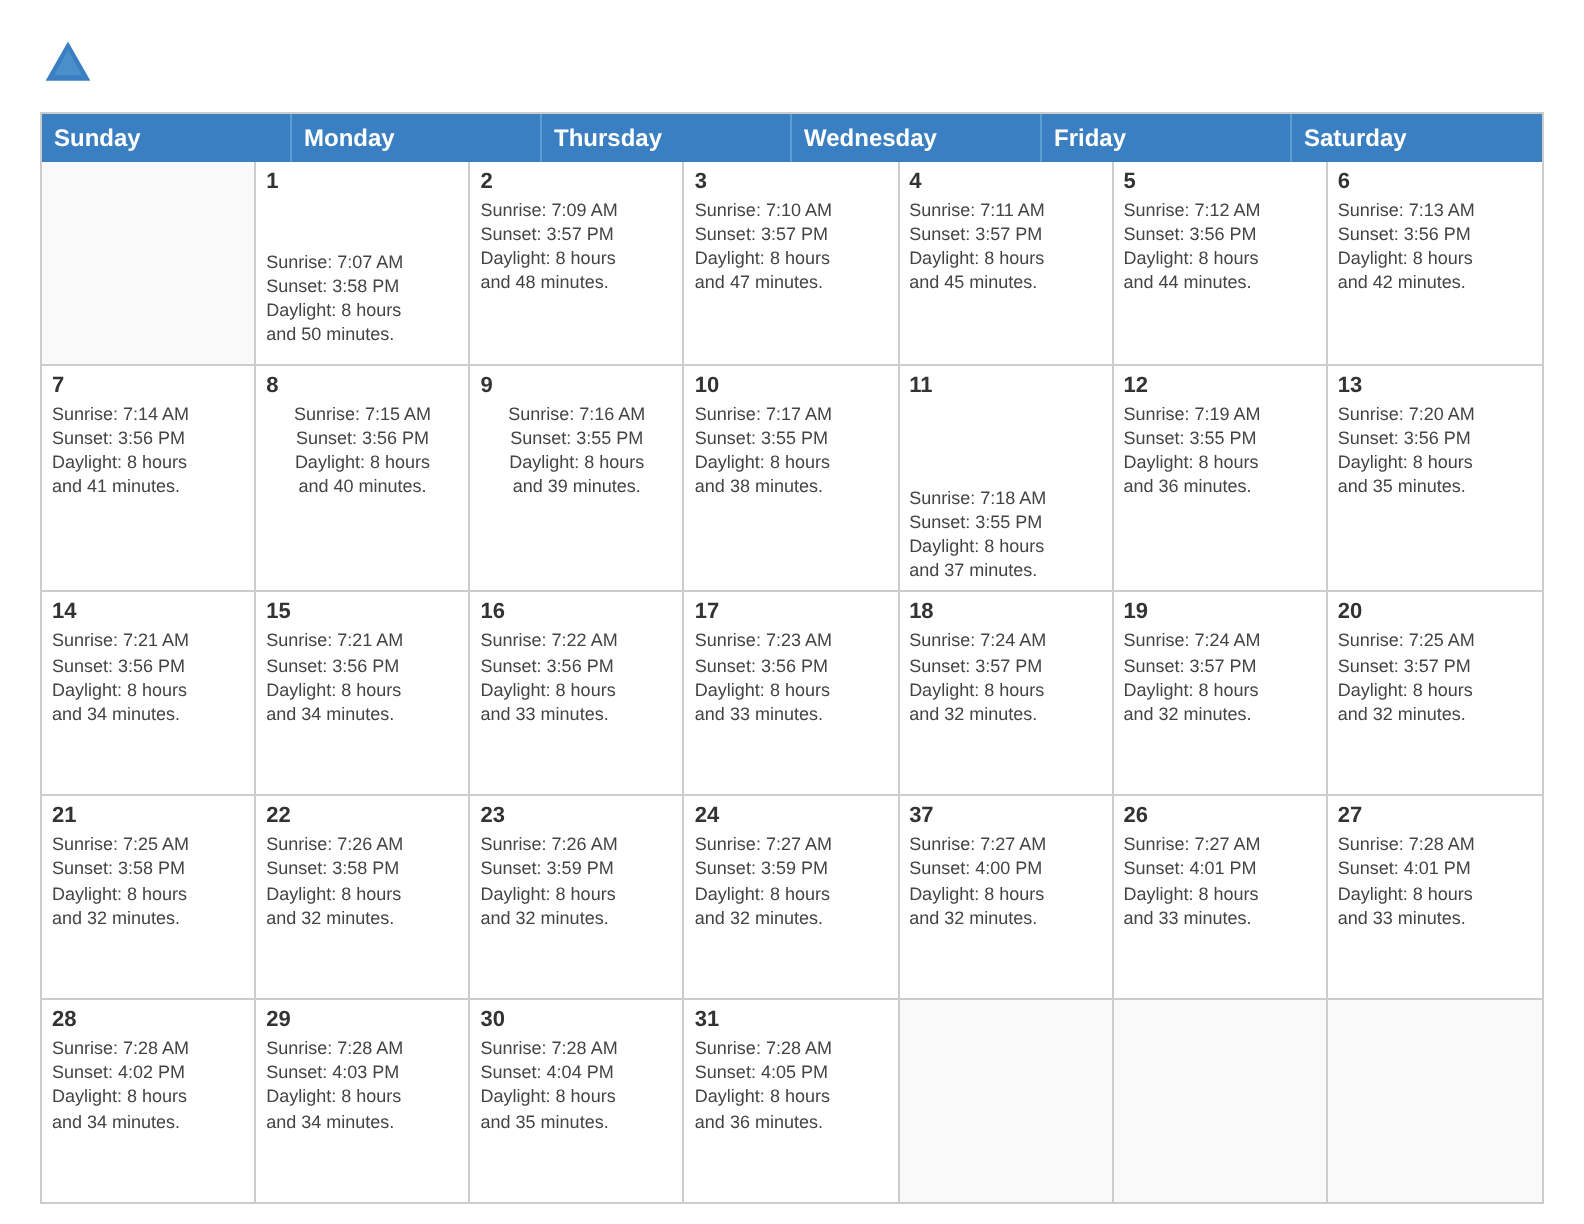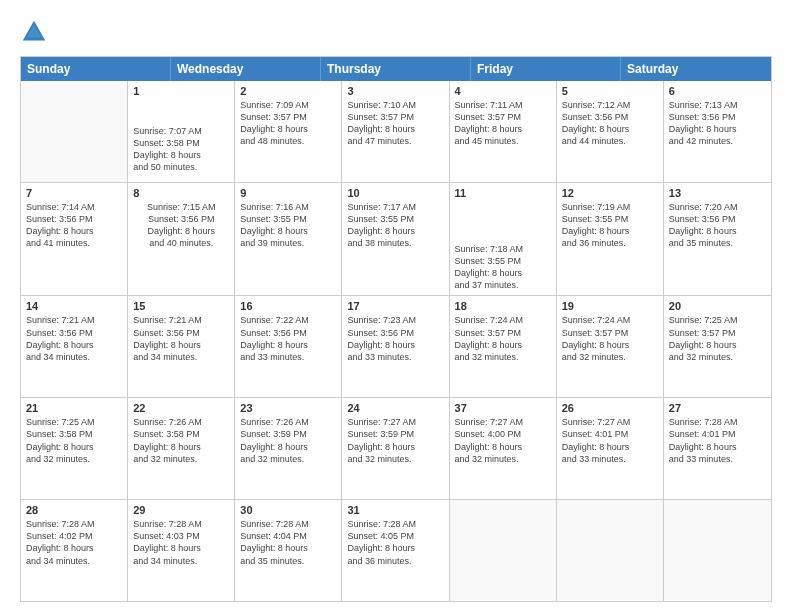--- a/index.html
+++ b/index.html
@@ -60,21 +60,21 @@
       color: #555;
     }
     .calendar {
       flex: 1;
       display: flex;
       flex-direction: column;
       border: 1px solid #ccc;
     }
     .cal-header {
       display: grid;
-      grid-template-columns: repeat(5, 1fr);
+      grid-template-columns: repeat(6, 1fr);
       background: #3a7fc1;
     }
     .cal-header-cell {
       color: #fff;
       font-size: 12px;
       font-weight: bold;
       padding: 5px 6px;
       text-align: left;
       border-right: 1px solid #5a9fd1;
     }
@@ -131,22 +131,23 @@
     </div>
     <div class="title-block">
       <div class="month-title"></div>
       <div class="subtitle"></div>
     </div>
   </div>
 
   <div class="calendar">
     <div class="cal-header" id="cal-header">
         <div class="cal-header-cell">Sunday</div>
+        <div class="cal-header-cell">Monday</div>
+        <div class="cal-header-cell">Thursday</div>
         <div class="cal-header-cell">Wednesday</div>
-        <div class="cal-header-cell">Thursday</div>
         <div class="cal-header-cell">Friday</div>
         <div class="cal-header-cell">Saturday</div>
       </div>
     <div class="cal-body" id="cal-body">
         <div class="cal-row">
           <div class="cal-cell empty"></div>
           <div class="cal-cell">
             <span class="day-num">1</span>
             <div class="cell-info" style="white-space: pre-line; margin-top: 28px;">Sunrise: 7:07 AM
 Sunset: 3:58 PM
@@ -199,21 +200,21 @@
           </div>
           <div class="cal-cell">
             <span class="day-num">8</span>
             <div class="cell-info" style="white-space: pre-line; text-align: center;">Sunrise: 7:15 AM
 Sunset: 3:56 PM
 Daylight: 8 hours
 and 40 minutes.</div>
           </div>
           <div class="cal-cell">
             <span class="day-num">9</span>
-            <div class="cell-info" style="white-space: pre-line;">Sunrise: 7:16 AM
+            <div class="cell-info" style="white-space: pre-line; text-align: center;">Sunrise: 7:16 AM
 Sunset: 3:55 PM
 Daylight: 8 hours
 and 39 minutes.</div>
           </div>
           <div class="cal-cell">
             <span class="day-num">10</span>
             <div class="cell-info" style="white-space: pre-line;">Sunrise: 7:17 AM
 Sunset: 3:55 PM
 Daylight: 8 hours
 and 38 minutes.</div>

